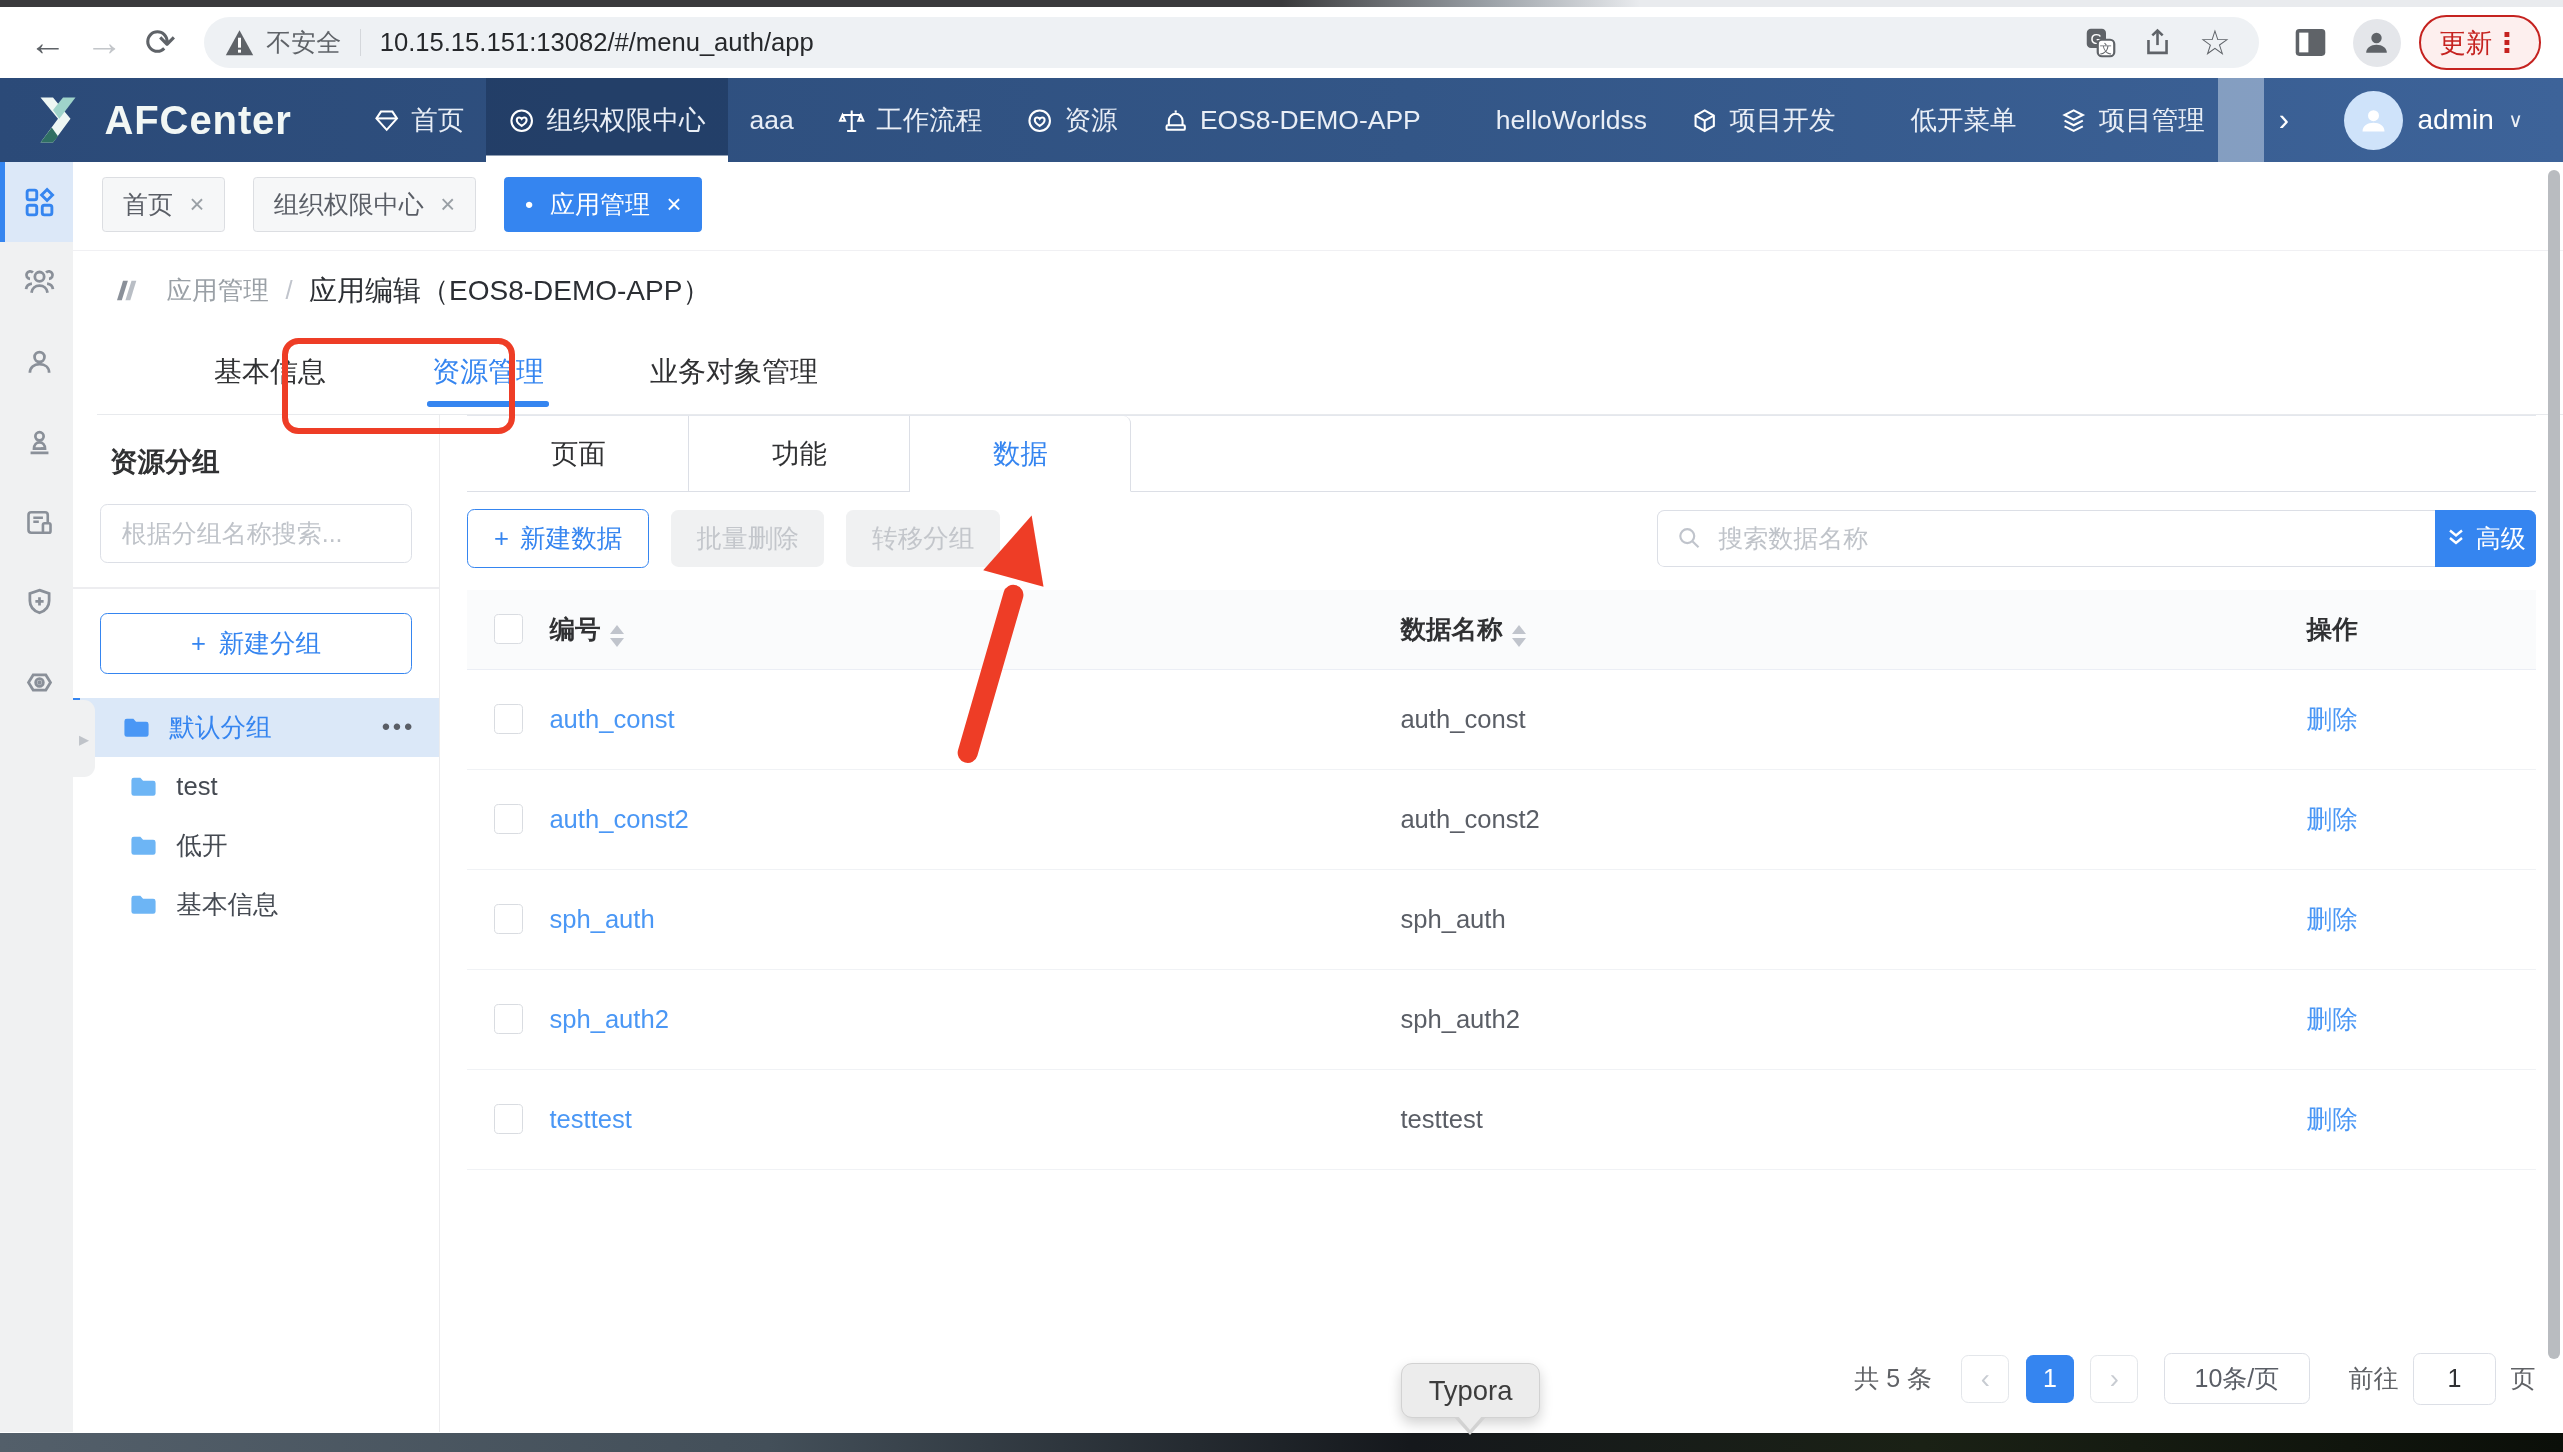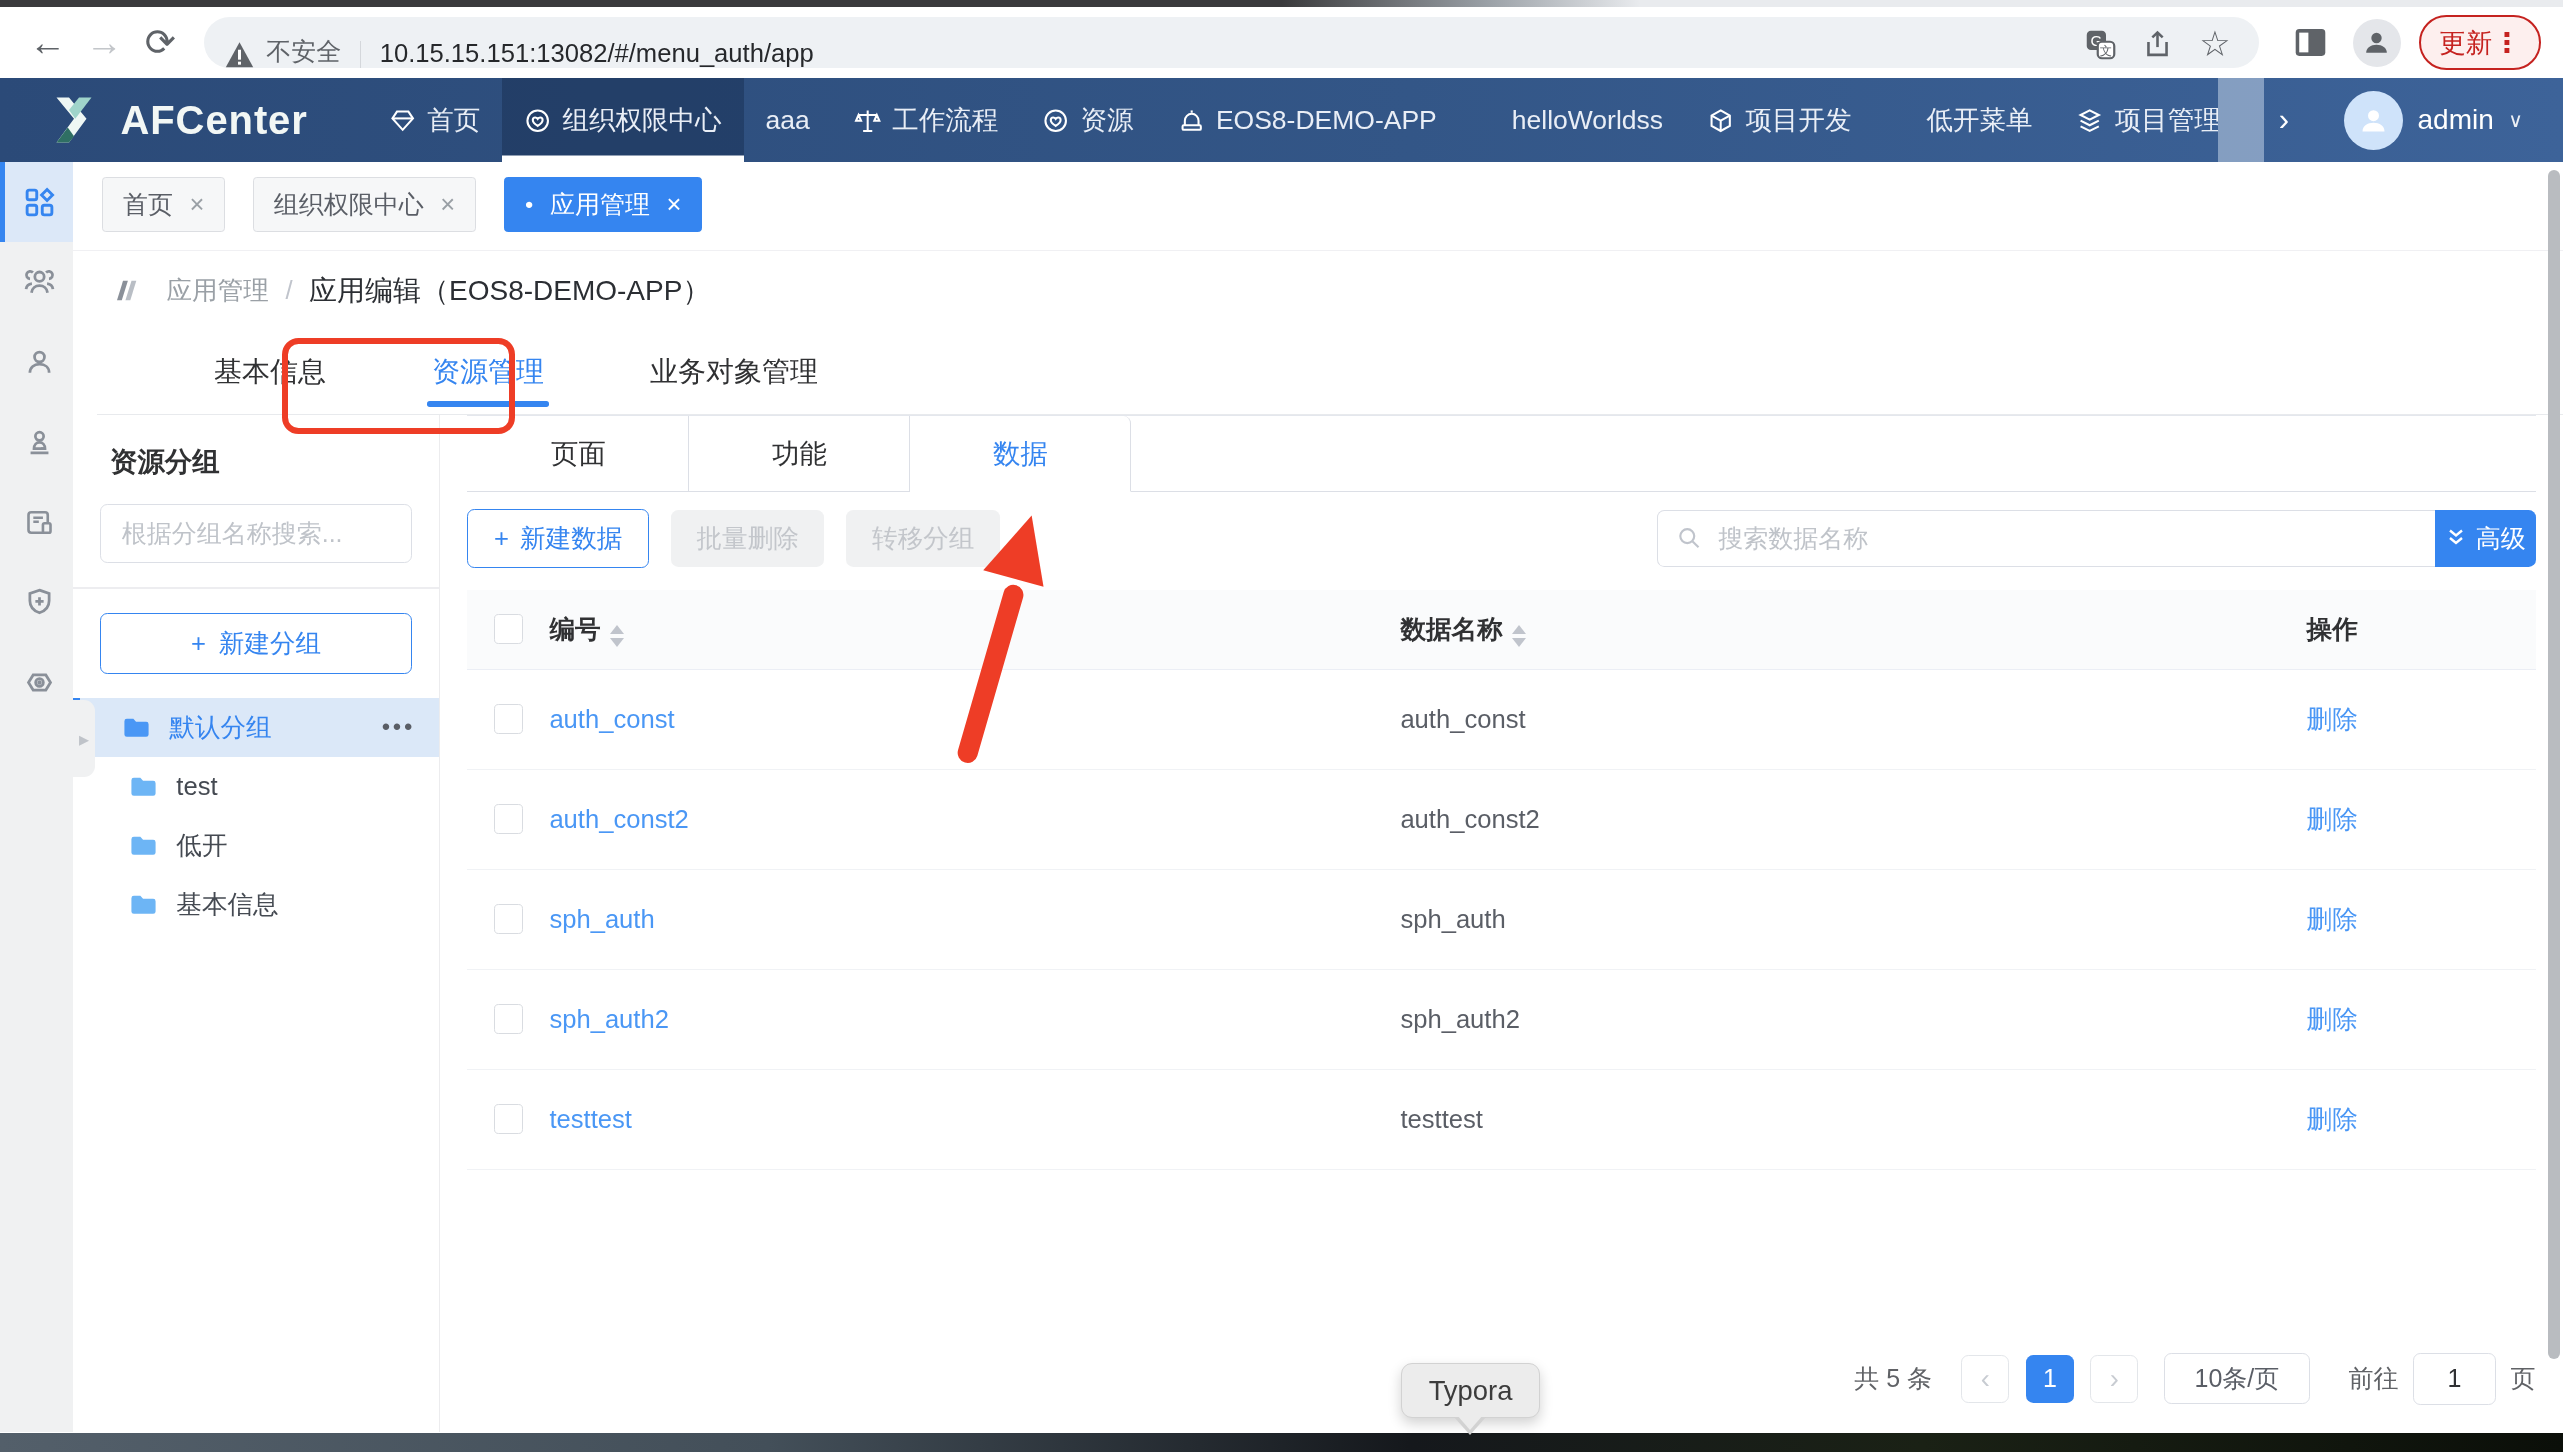--- a/index.html
+++ b/index.html
@@ -7,36 +7,36 @@
     font-family:"Liberation Sans","DejaVu Sans",sans-serif;-webkit-font-smoothing:antialiased;}
   .cc{display:flex;align-items:center;justify-content:center;}
 
   
   .top-strip{height:7.3px;background:linear-gradient(90deg,#3a3a3c 0%,#3a3a3c 50%,#9aa0a6 58%,#e9ebee 64%,#e9ebee 100%);}
 
   
   .browser-bar{height:71px;background:#fff;display:flex;align-items:center;padding:0 22px;gap:5.5px;}
   .bb-btn{width:51px;height:51px;border-radius:50%;font-size:37px;color:#5f6368;flex:0 0 auto;}
   .bb-btn.disabled{color:#c3c6ca;}
-  .url-pill{flex:1;height:51px;background:#eef1f4;border-radius:25.6px;display:flex;align-items:flex-end;
+  .url-pill{flex:1;height:51px;background:#eef1f4;border-radius:25.6px;display:flex;align-items:center;
     padding:0 20px;margin:0 12.8px;min-width:0;}
   .warn-icn{margin-right:11px;flex:0 0 auto;}
   .sec-label{font-size:25px;color:#5f6368;white-space:nowrap;}
   .pill-div{width:1.8px;height:27.4px;background:#d4d7db;margin:0 18.3px;flex:0 0 auto;}
   .url-text{font-size:25.6px;color:#26282b;white-space:nowrap;overflow:hidden;flex:1;}
   .pill-icn{width:48px;height:48px;flex:0 0 auto;margin-left:9.1px;}
   .chrome-av{width:48px;height:48px;border-radius:50%;background:#e4e6ea;margin:0 12.8px;flex:0 0 auto;}
   .update-pill{height:51px;border:2.7px solid #c5221f;border-radius:27.4px;background:#fdefee;
     display:flex;align-items:center;gap:1px;padding:0 18.3px;color:#c5221f;flex:0 0 auto;}
   .update-label{font-size:26.5px;}
   .update-dots{font-size:27.4px;font-weight:bold;}
 
   
   .nav-bar{height:84px;background:linear-gradient(90deg,#2b4a78 0%,#335687 55%,#3d6399 100%);
-    display:flex;align-items:stretch;color:#fff;padding-left:44px;}
+    display:flex;align-items:stretch;color:#fff;padding-left:28px;}
   .brand{display:flex;align-items:center;gap:16.5px;margin-right:59px;flex:0 0 auto;}
   .brand-name{font-size:40px;font-weight:bold;letter-spacing:0.9px;color:#f2f7f5;}
   .nav-items{display:flex;align-items:stretch;min-width:0;overflow:hidden;}
   .nav-item{display:flex;align-items:center;gap:11px;padding:0 22px;font-size:26.5px;color:#e9eef6;white-space:nowrap;}
   .nav-item.active{background:rgba(8,22,48,.28);box-shadow:inset 0 -6.4px 0 0 #fff;}
   .nav-item .nicn{flex:0 0 auto;display:flex;}
   .nav-item.gap-l{margin-left:31px;}
   .nav-strip{width:46px;background:rgba(225,235,248,.45);flex:0 0 auto;}
   .nav-ovf{width:40px;font-size:31px;color:#fff;flex:0 0 auto;}
   .nav-user{margin-left:auto;display:flex;align-items:center;gap:14.6px;padding:0 40px;flex:0 0 auto;}

